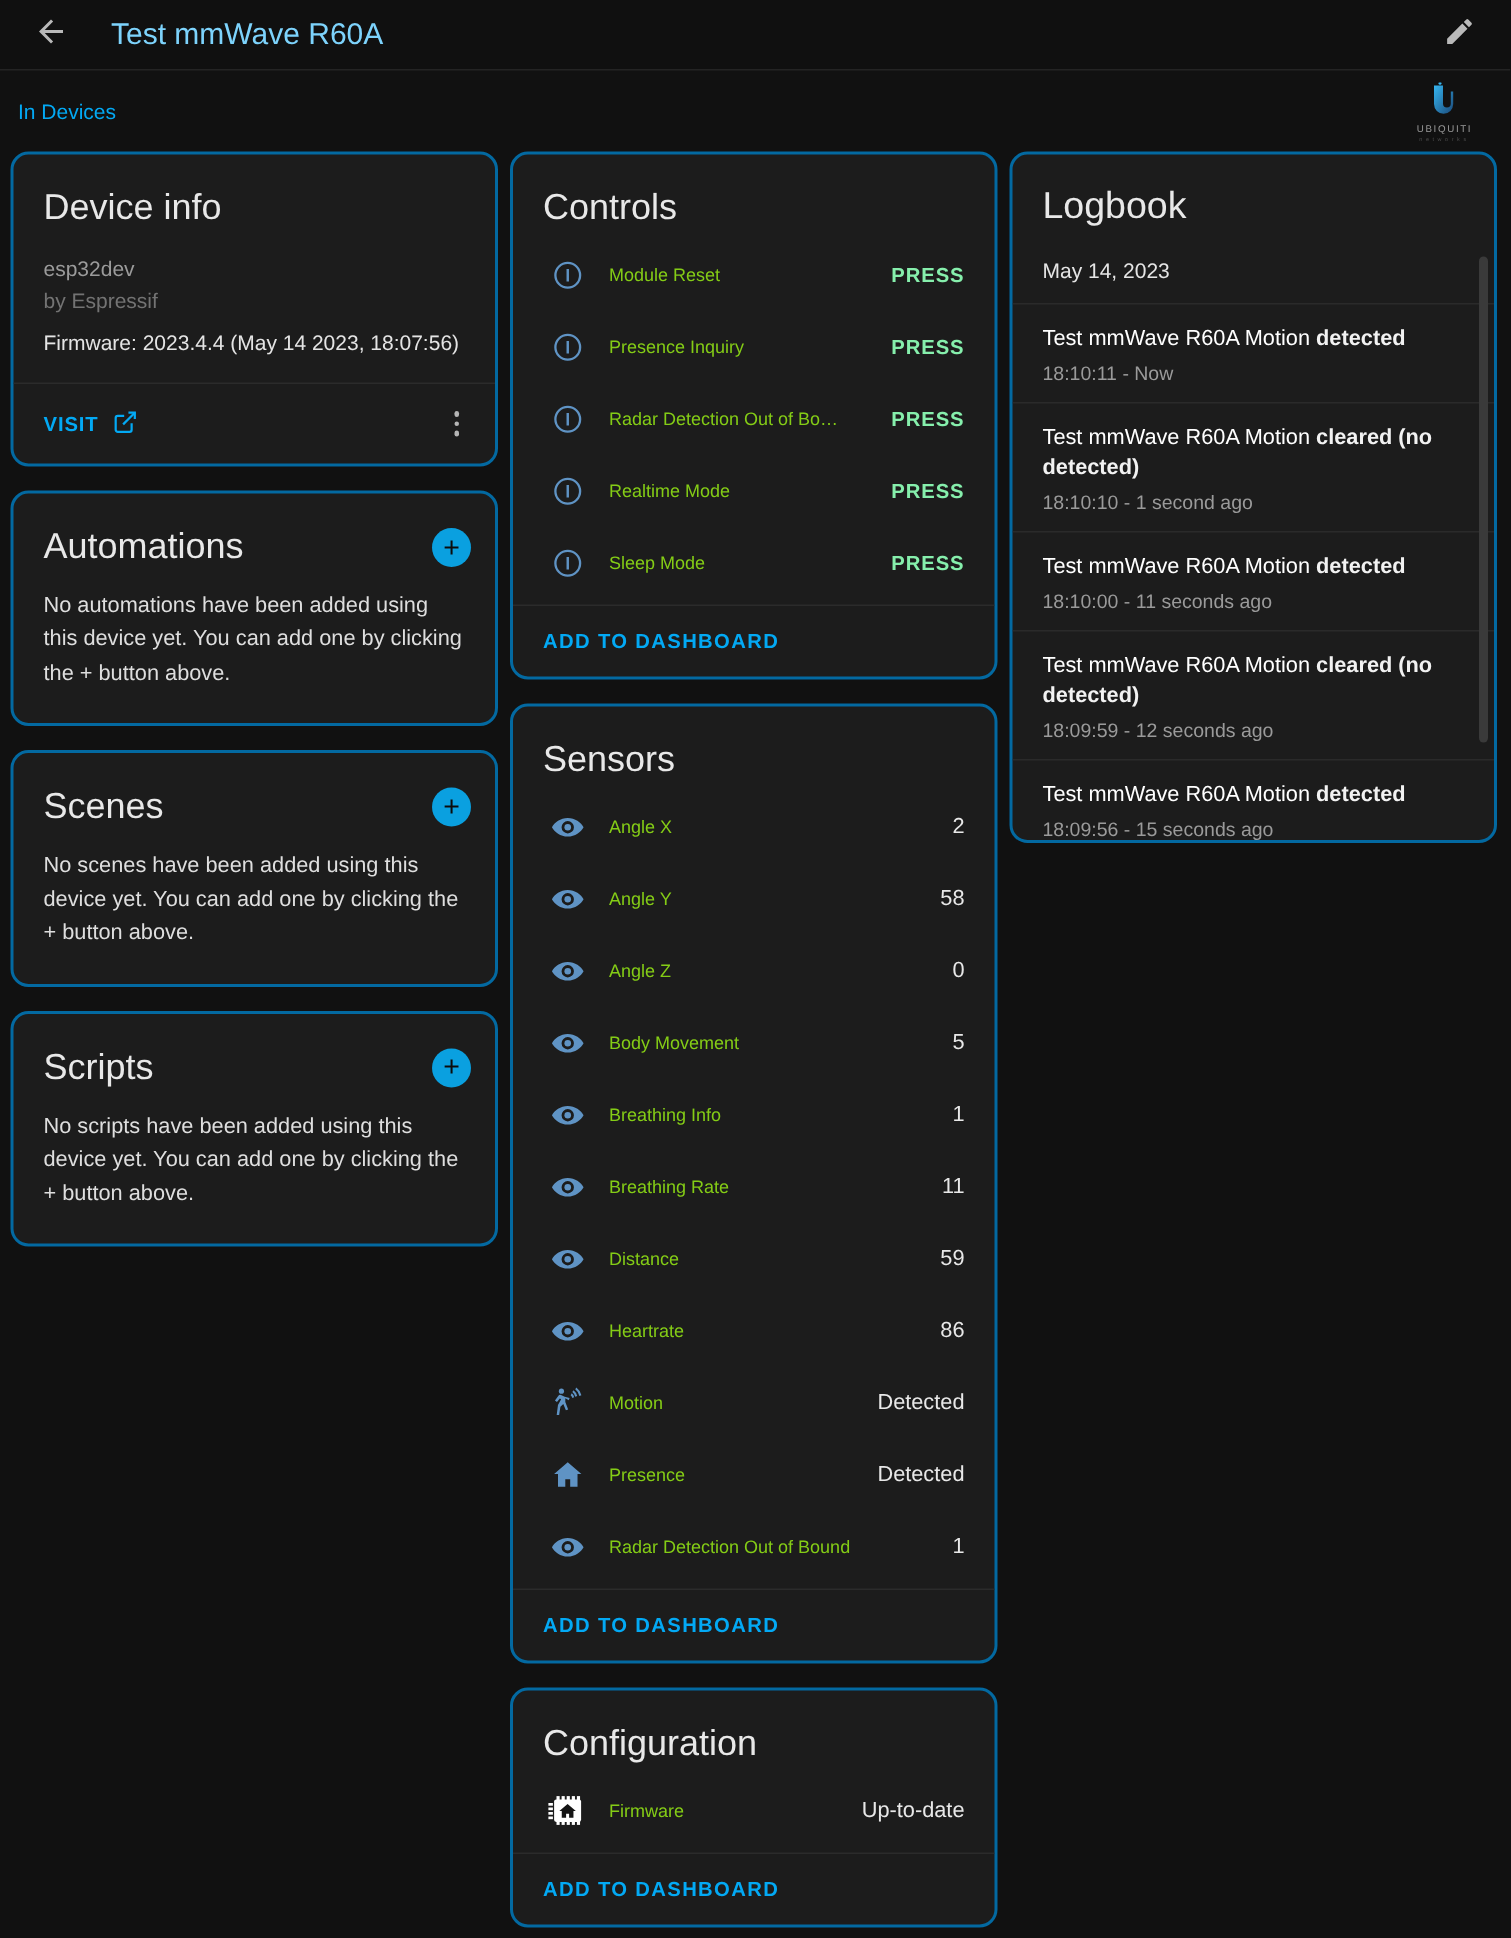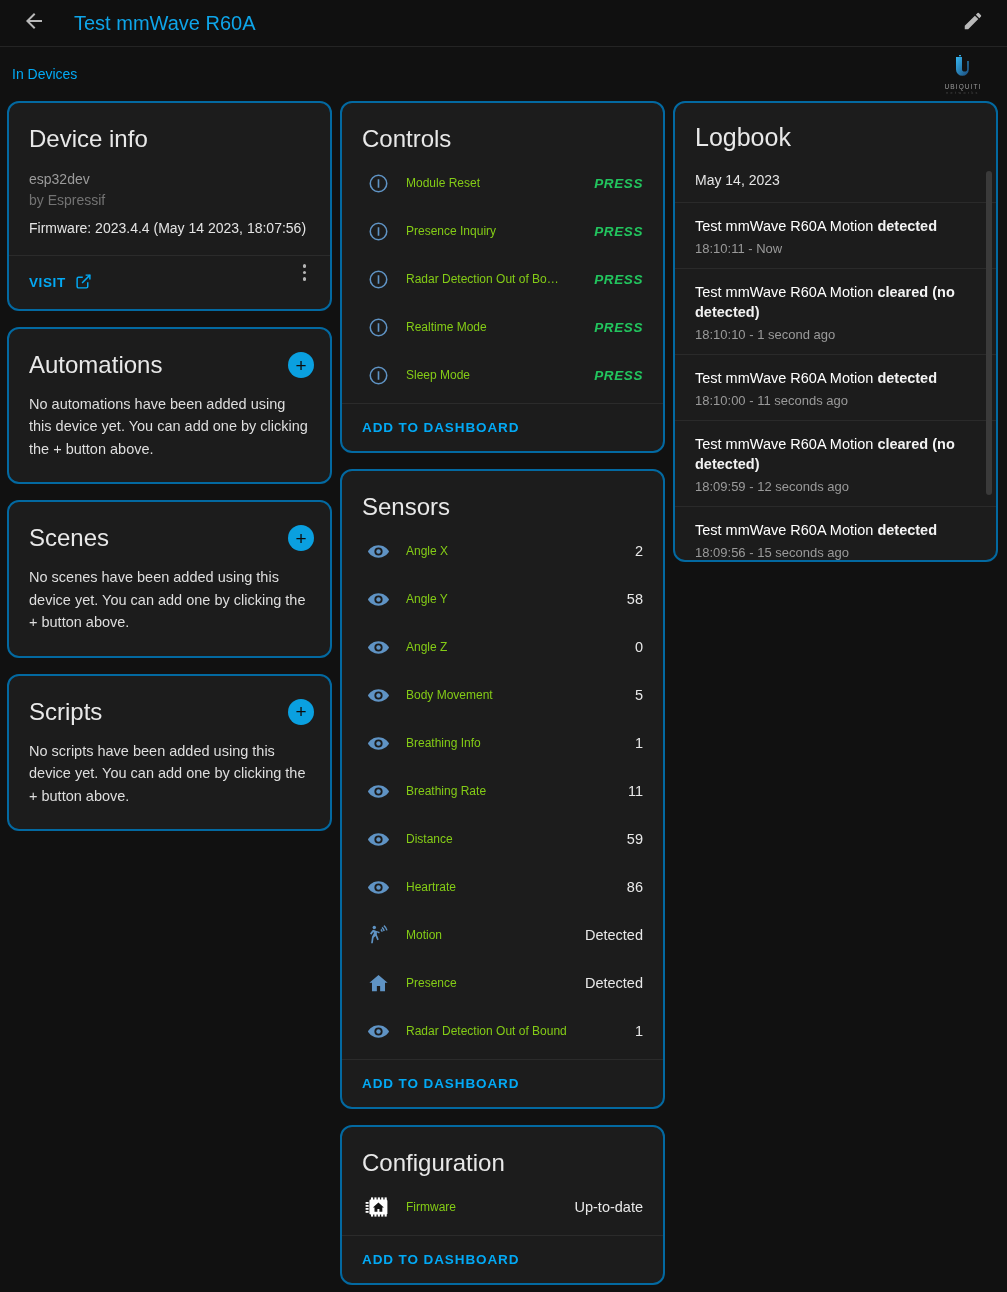--- a/index.html
+++ b/index.html
@@ -23,21 +23,21 @@
   }
   .appbar .icon-btn {
     width: 40px; height: 40px;
     display: flex; align-items: center; justify-content: center;
     color: #b9b9b9;
     border-radius: 50%;
     flex: 0 0 auto;
   }
   .appbar-title {
     font-size: 20px;
-    color: #0ea5e9;
+    color: #7dd3fc;
     margin-left: 20px;
     flex: 1 1 auto;
     white-space: nowrap;
   }
 
   
   .crumbbar {
     height: 54px;
     padding: 0 12px;
     display: flex;
@@ -116,21 +116,21 @@
 
   
   .devinfo-meta { padding: 16px 20px 0 20px; }
   .devinfo-model { font-size: 14px; color: #9b9b9b; line-height: 1.5; }
   .devinfo-by { font-size: 14px; color: #737373; line-height: 1.5; }
   .devinfo-fw { font-size: 14px; color: #e4e4e4; margin-top: 9px; }
   .devinfo-actions {
     margin-top: 19px;
     border-top: 1px solid #2b2b2b;
     height: 54px;
-    display: flex; justify-content: space-between;
+    display: flex; align-items: center; justify-content: space-between;
     padding: 0 16px 0 20px;
   }
   .visit-btn {
     display: flex; align-items: center; gap: 9px;
     color: #03a9f4;
     font-size: 13.5px; font-weight: bold; letter-spacing: .6px;
   }
   .kebab { display: flex; flex-direction: column; gap: 3px; padding: 8px; }
   .kebab i { width: 3.5px; height: 3.5px; border-radius: 50%; background: #b5b5b5; display: block; }
 
@@ -158,22 +158,22 @@
   }
   .erow .val {
     flex: 0 0 auto;
     font-size: 14.5px;
     color: #e8e8e8;
     margin-left: 10px;
     text-align: right;
   }
   .erow .press {
     flex: 0 0 auto;
-    color: #22c55e;
-    font-size: 13.5px; font-weight: bold; letter-spacing: .6px; font-style: italic;
+    color: #86efac;
+    font-size: 13.5px; font-weight: bold; letter-spacing: .6px;
   }
   .card-footer {
     border-top: 1px solid #2b2b2b;
     height: 48px;
     display: flex; align-items: center;
     padding: 0 20px;
   }
   .card-footer .fl {
     color: #03a9f4;
     font-size: 13.5px; font-weight: bold; letter-spacing: .9px; text-align: right;

